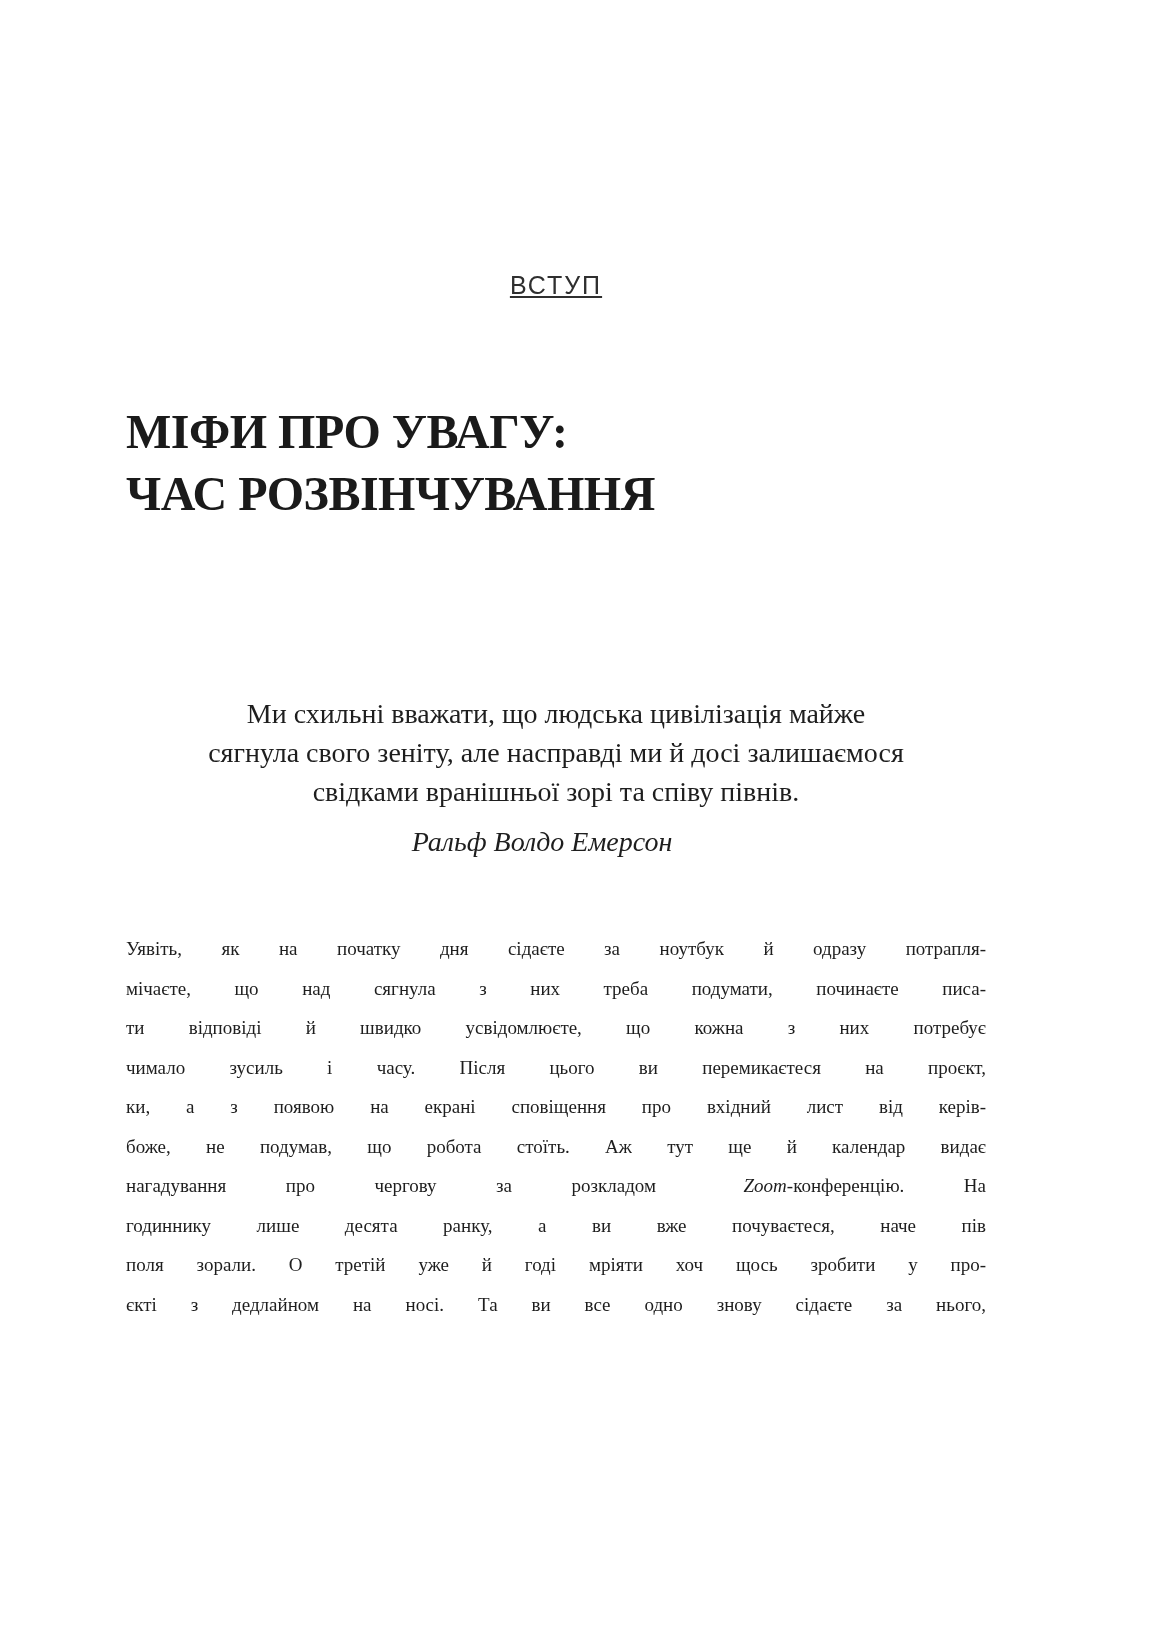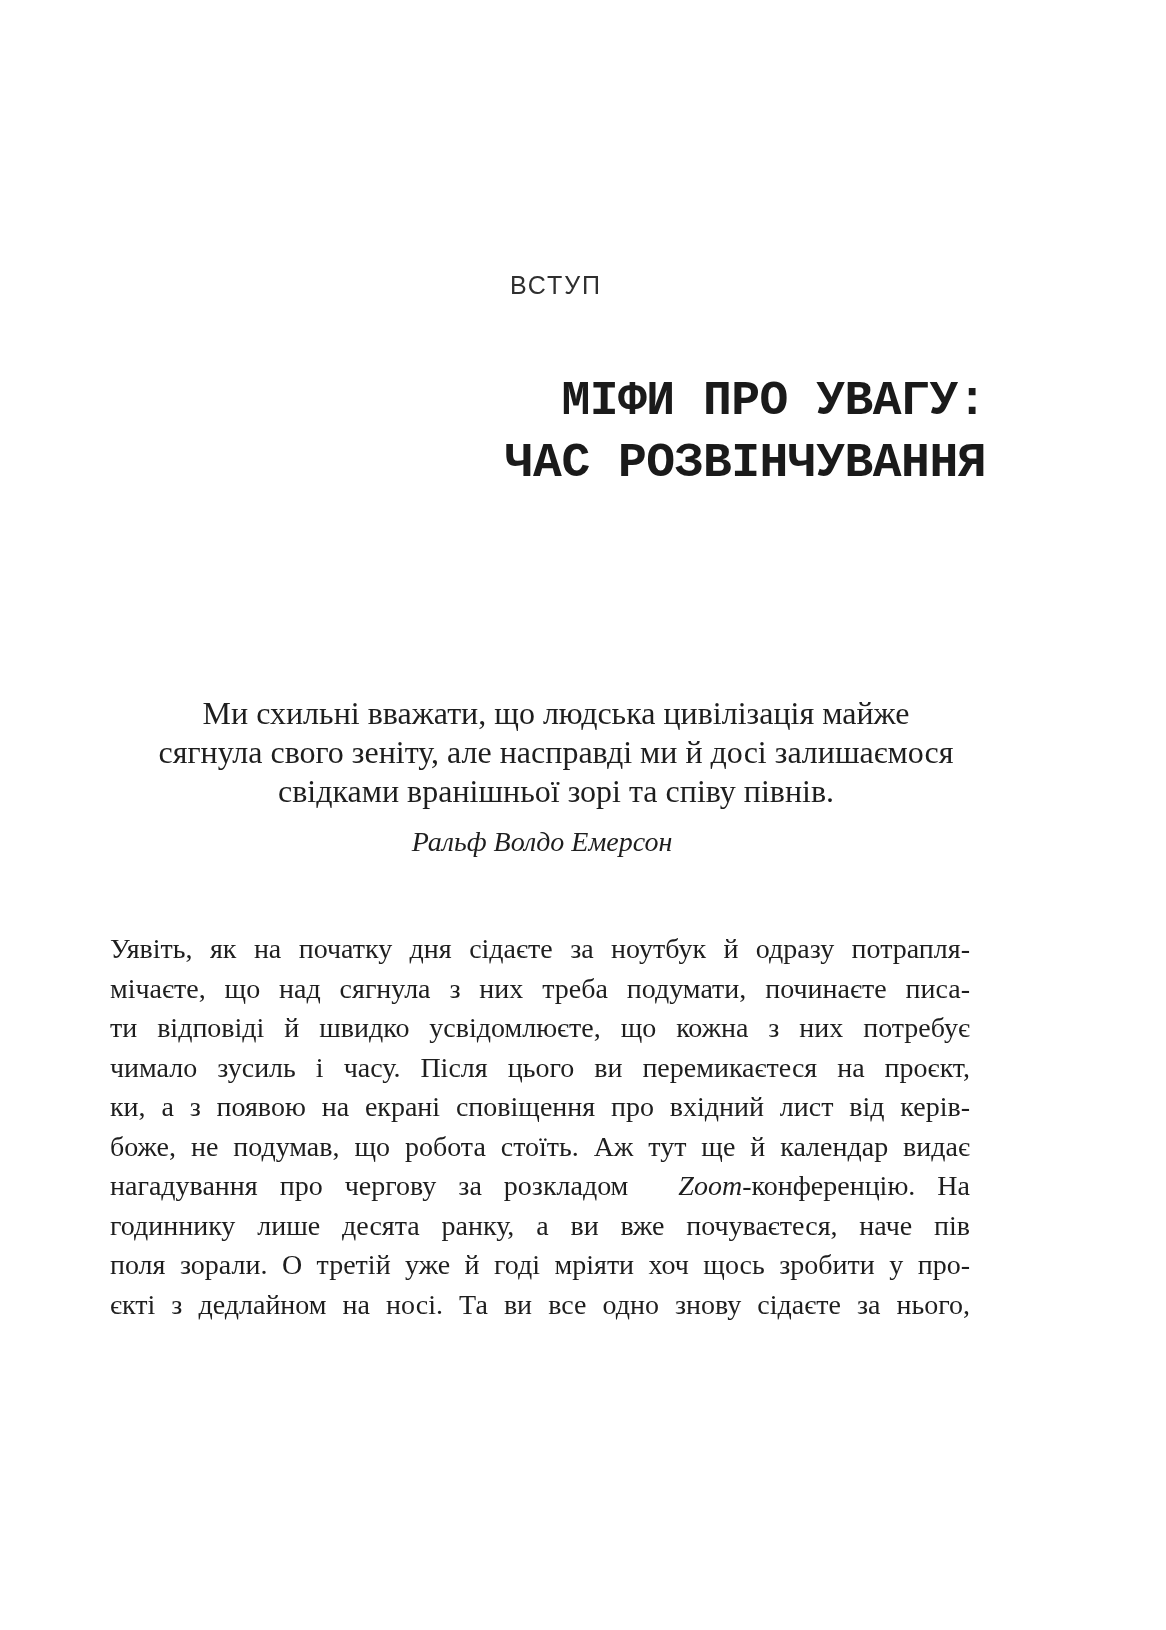--- a/index.html
+++ b/index.html
@@ -21,67 +21,68 @@
     top: 270px;
     left: 126px;
     width: 860px;
     text-align: center;
     font-family: "Liberation Sans", sans-serif;
     font-size: 25px;
     line-height: 30px;
     font-weight: 400;
     letter-spacing: 2px;
     color: var(--kicker-ink, #2f2f2f);
+    text-decoration: underline;
   }
   .title {
     position: absolute;
-    top: 370px;
+    top: 401px;
     left: 126px;
     width: 860px;
     margin: 0;
-    text-align: right;
-    font-family: Liberation Mono, monospace;
+    text-align: left;
+    font-family: Liberation Serif, serif;
     font-size: 48px;
     line-height: 62px;
     font-weight: 700;
     letter-spacing: -0.5px;
     color: var(--heading-ink, #1a1a1a);
   }
   .title-line { display: block; }
   .epigraph {
     position: absolute;
     top: 694px;
     left: 126px;
     width: 860px;
     text-align: center;
     font-family: "Liberation Serif", serif;
-    font-size: 32px;
+    font-size: 28px;
     line-height: 39px;
     color: var(--ink, #1e1e1e);
   }
   .epigraph-line { display: block; }
   .attribution {
     position: absolute;
     top: 824px;
     left: 112px;
     width: 860px;
     text-align: center;
     font-family: "Liberation Serif", serif;
     font-style: italic;
     font-size: 28px;
     line-height: 36px;
     color: var(--ink, #1e1e1e);
   }
   .body-text {
     position: absolute;
     top: 929px;
-    left: 110px;
+    left: 126px;
     width: 860px;
     font-family: "Liberation Serif", serif;
-    font-size: 28px;
+    font-size: 19px;
     line-height: 39.5px;
     color: var(--ink, #1e1e1e);
   }
   .body-line {
     height: 39.5px;
     overflow: hidden;
     text-align: justify;
     text-align-last: justify;
   }
   .body-line em { font-style: italic; margin-left: 28px; }

